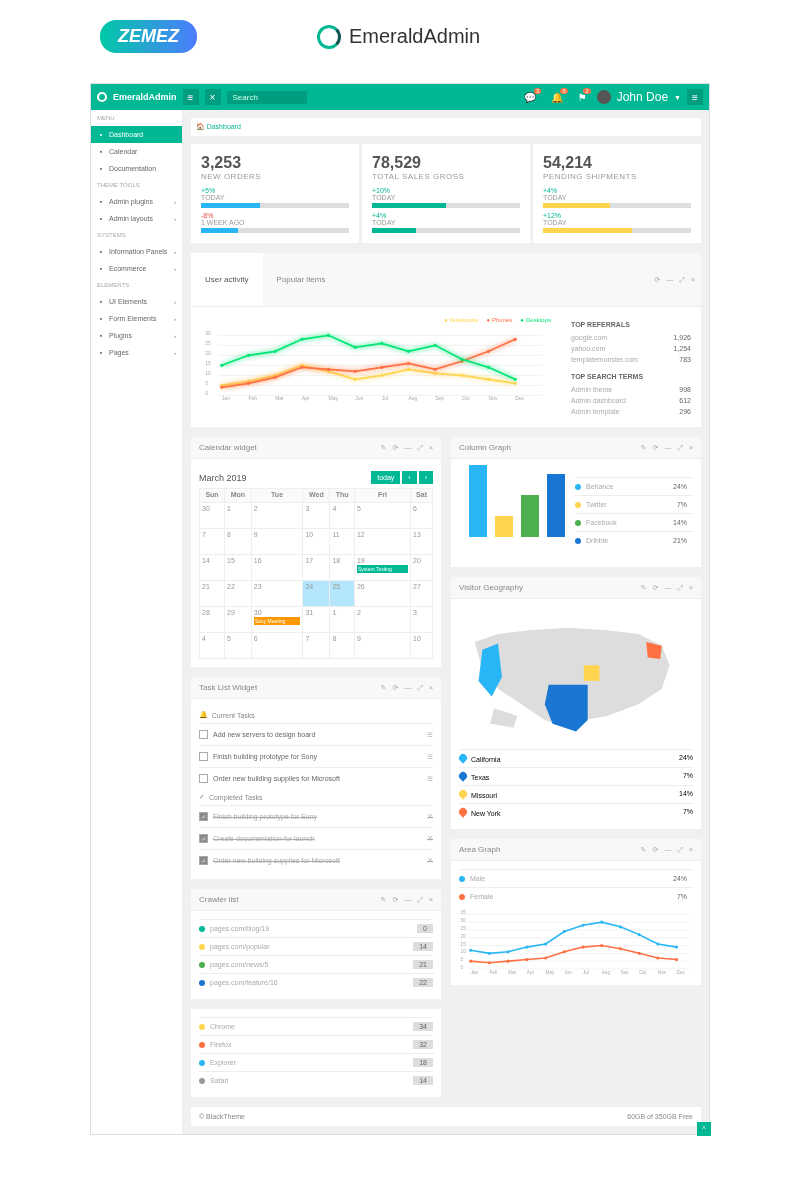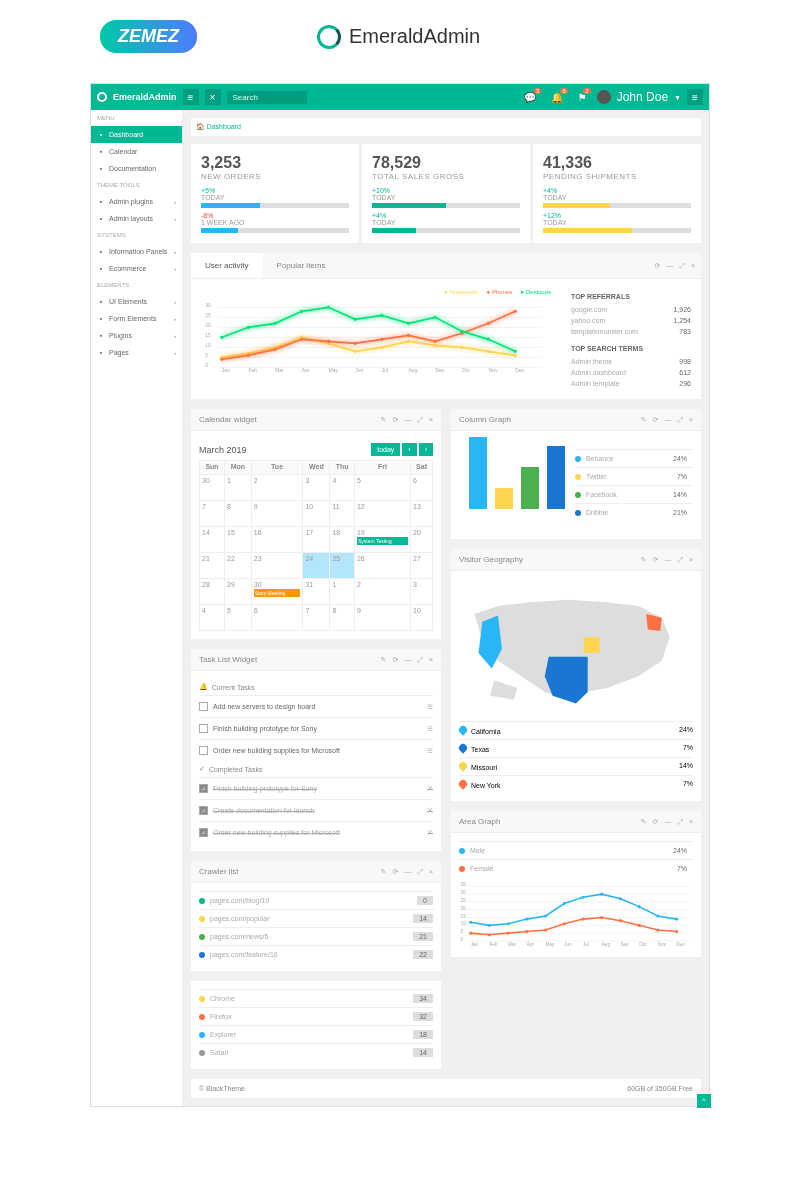--- a/index.html
+++ b/index.html
@@ -38,21 +38,21 @@
 .stat{font-size:7px;color:#999;margin-top:4px}
 .stat .pct{color:#00b894}
 .stat .neg{color:#e74c3c}
 .bar{height:5px;background:#ddd;margin-top:2px;position:relative}
 .bar>div{height:100%}
 .panel{background:#fff;margin-bottom:10px}
 .panel-hd{background:#f8f8f8;padding:6px 8px;display:flex;align-items:center;font-size:8px;color:#888;border-bottom:1px solid #eee}
 .panel-hd .tools{margin-left:auto;color:#aaa;display:flex;gap:6px;font-size:7px}
 .panel-bd{padding:8px}
 .tabs{display:flex;background:#f8f8f8}
-.tab{padding:8px 14px;font-size:8px;color:#888;cursor:pointer}
+.tab{padding:22px 14px;font-size:8px;color:#888;cursor:pointer}
 .tab.active{background:#fff;color:#555}
 .activity{display:flex}
 .chart-area{flex:1;padding:10px}
 .side-lists{width:140px;padding:10px;font-size:7px}
 .side-lists .shd{font-weight:bold;color:#666;margin:4px 0}
 .side-lists .row{display:flex;color:#aaa;padding:2px 0}
 .side-lists .row span:last-child{margin-left:auto;color:#666}
 .legend{display:flex;gap:8px;font-size:6px;justify-content:flex-end;color:#888;margin-bottom:4px}
 .legend span::before{content:"●";margin-right:2px}
 .grid2{display:grid;grid-template-columns:1fr 1fr;gap:10px}
@@ -198,21 +198,21 @@
     <div class="stat"><span class="pct">+10%</span><br>TODAY</div>
     <div class="bar">
                 <div style="width:50%;background:#00b894"></div>
               </div>
     <div class="stat"><span class="pct">+4%</span><br>TODAY</div>
     <div class="bar">
                 <div style="width:30%;background:#00b894"></div>
               </div>
   </div>
             <div class="card">
-    <div class="big">41,336</div>
+    <div class="big">54,214</div>
               <div class="lbl">PENDING SHIPMENTS</div>
     <div class="stat"><span class="pct">+4%</span><br>TODAY</div>
     <div class="bar">
                 <div style="width:45%;background:#ffd54f"></div>
               </div>
     <div class="stat"><span class="pct">+12%</span><br>TODAY</div>
     <div class="bar">
                 <div style="width:60%;background:#ffd54f"></div>
               </div>
   </div>

